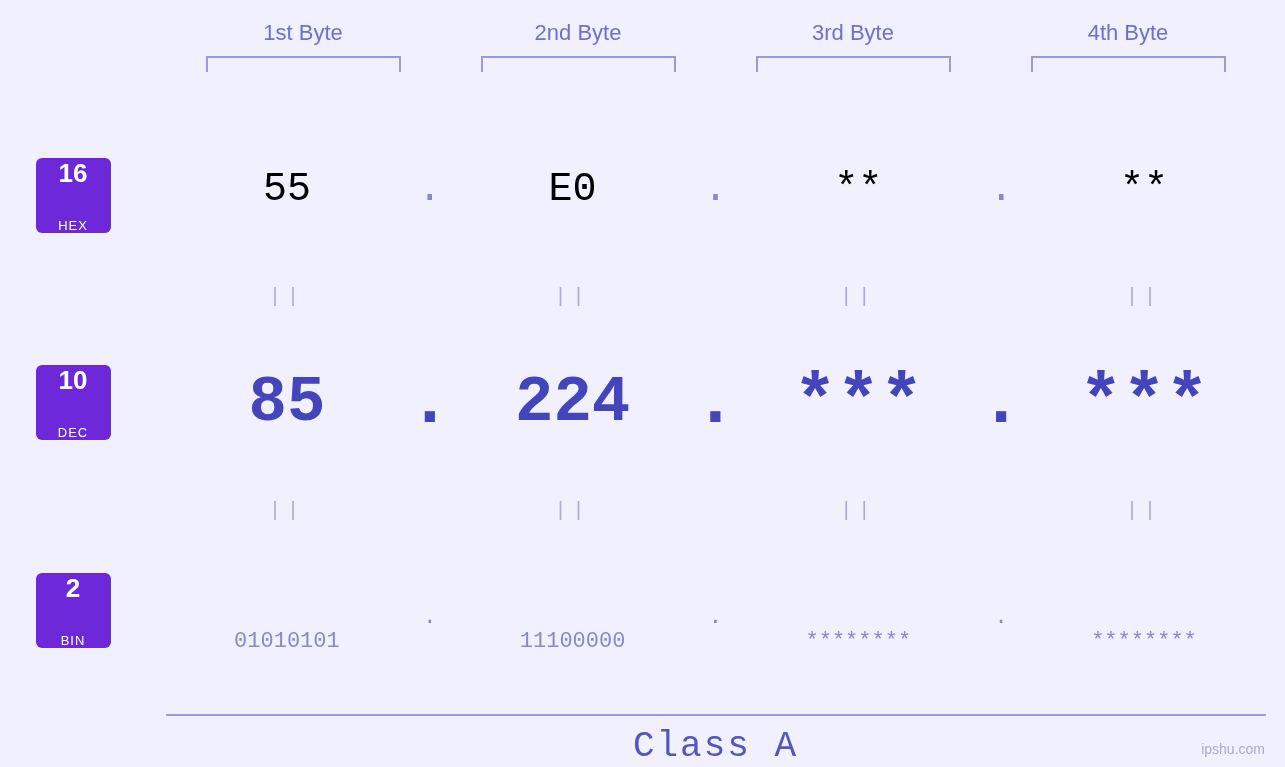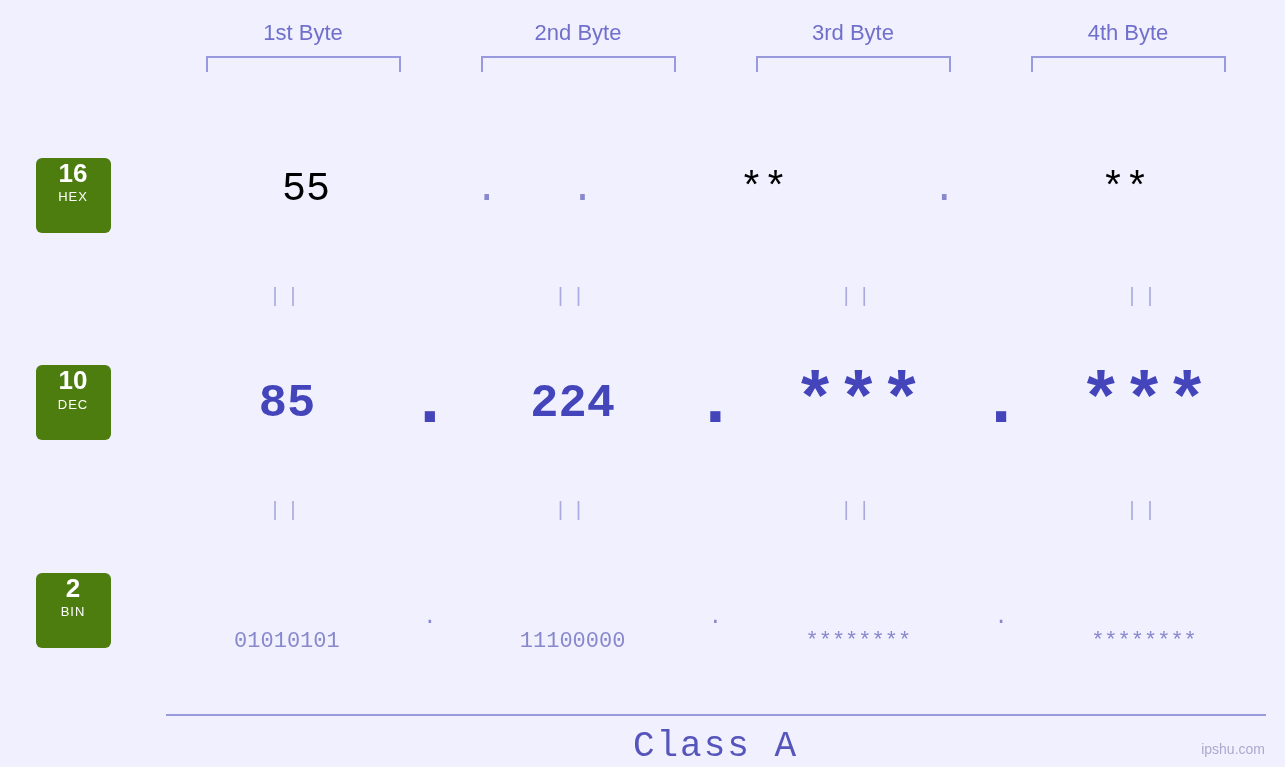--- a/index.html
+++ b/index.html
@@ -69,29 +69,29 @@
     .labels-col {
       width: 140px;
       display: flex;
       flex-direction: column;
       align-items: center;
       justify-content: space-around;
       padding: 0 10px;
     }
 
     .base-badge {
-      background: #4d7c0f;
+      background: #6d28d9;
       color: white;
       border-radius: 6px;
       width: 75px;
       height: 75px;
       display: flex;
       flex-direction: column;
       align-items: center;
-      justify-content: flex-start;
+      justify-content: space-between;
       font-family: Arial, sans-serif;
     }
 
     .base-num {
       font-size: 26px;
       font-weight: bold;
       line-height: 1.2;
     }
 
     .base-label {
@@ -139,21 +139,21 @@
     }
 
     .hex-dot {
       font-size: 40px;
       color: #8888cc;
       font-family: 'Courier New', monospace;
     }
 
     
     .dec-val {
-      font-size: 47px;
+      font-size: 64px;
       color: #4444bb;
       font-weight: bold;
       font-family: 'Courier New', monospace;
     }
 
     .dec-val-masked {
       font-size: 72px;
       color: #4444bb;
       font-weight: bold;
       font-family: 'Courier New', monospace;
@@ -331,20 +331,23 @@
 
     <div class="data-area">
 
       <div class="value-row">
         <div class="byte-cell">
           <span class="hex-val">55</span>
         </div>
         <div class="dot-cell">
           <span class="hex-dot">.</span>
         </div>
+        <div class="byte-cell">
+          <span class="hex-val">E0</span>
+        </div>
         <div class="dot-cell">
           <span class="hex-dot">.</span>
         </div>
         <div class="byte-cell">
           <span class="hex-val">**</span>
         </div>
         <div class="dot-cell">
           <span class="hex-dot">.</span>
         </div>
         <div class="byte-cell">

